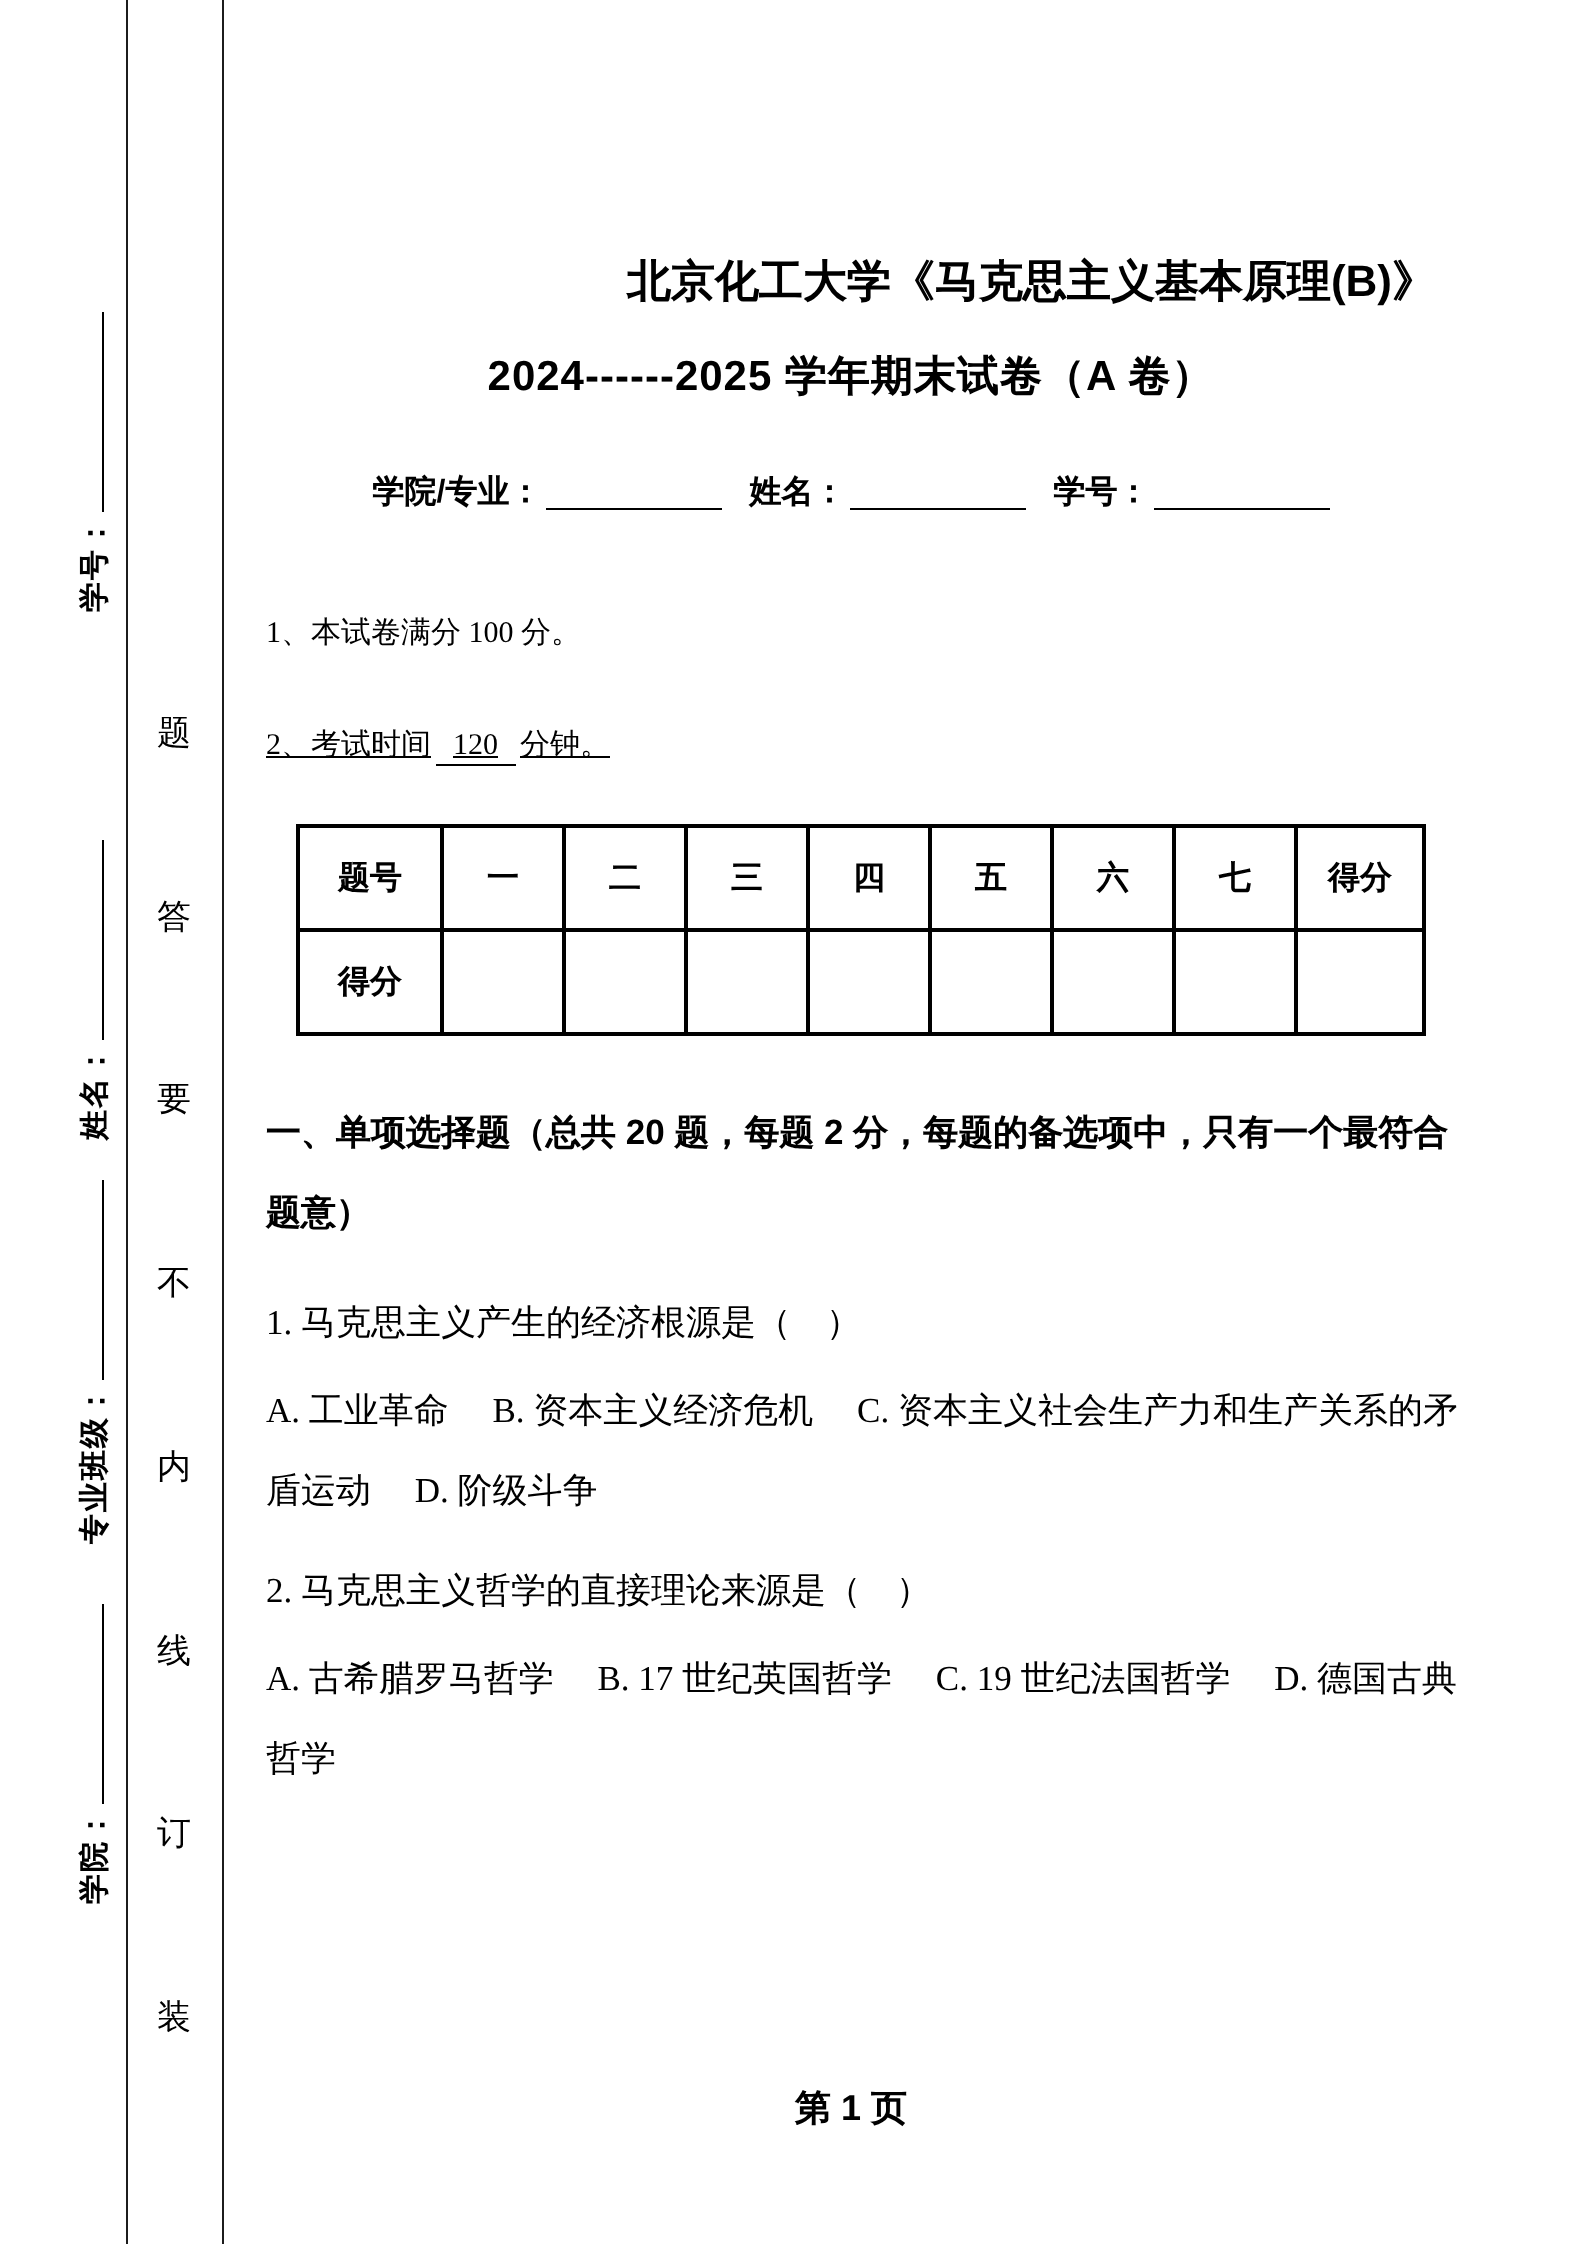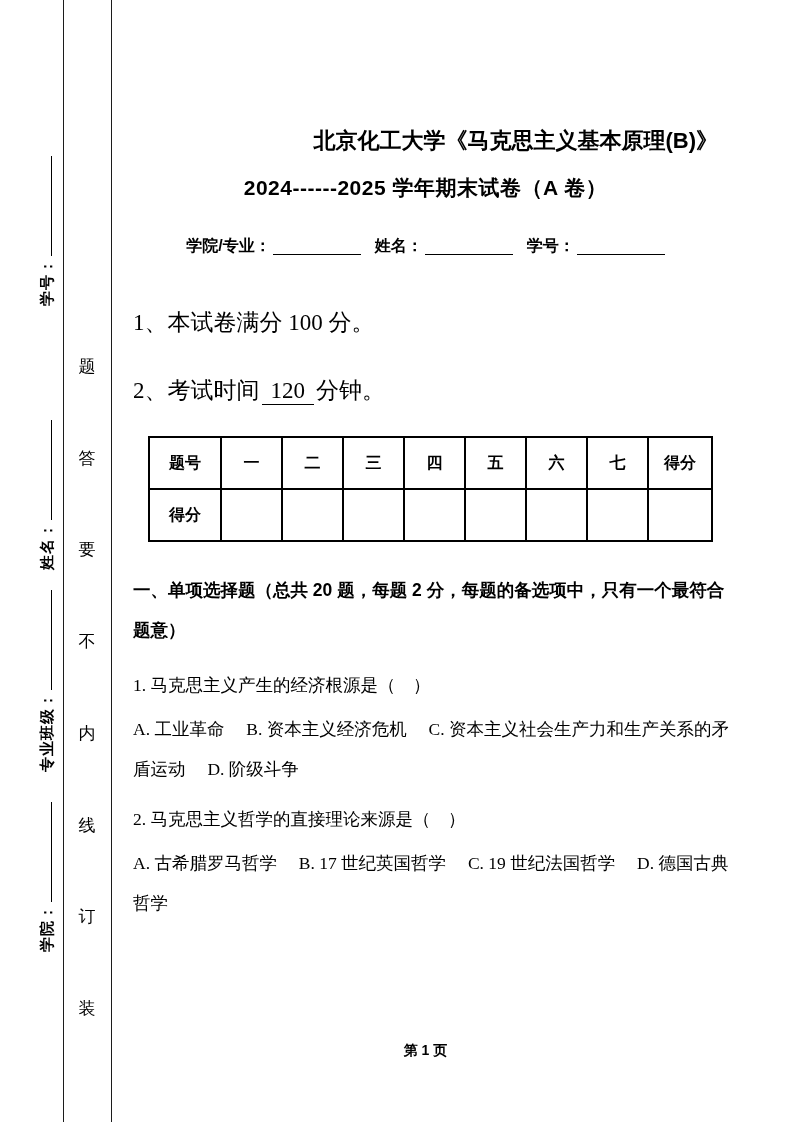--- a/index.html
+++ b/index.html
@@ -84,23 +84,23 @@
   .blank {
     display:inline-block;
     width:88px;
     height:17px;
     border-bottom:1.5px solid #000;
     margin:0 14px 0 2px;
   }
   .blank.last { margin-right:0; }
 
   .notice-h { margin-top:40px; font-size:17.5px; }
-  .notice-item { font-size:23px; }
+  .notice-item { font-size:15px; }
   .ni1 { margin-top:50px; }
-  .ni2 { margin-top:37px; }
+  .ni2 { margin-top:37px;text-decoration:underline; }
   .uline { border-bottom:1px solid #000; padding:0 9px 1px 9px; margin:0 2px; }
 
   .score-table {
     margin-top:30px;
     margin-left:15px;
     border-collapse:collapse;
     table-layout:fixed;
     width:563px;
   }
   .score-table td {
@@ -130,21 +130,21 @@
   .opts { margin-top:12px; width:600px; font-size:17.5px; line-height:2.3; }
 
   .footer {
     position:absolute;
     top:1042px;
     left:133px;
     width:585px;
     text-align:center;
     font-family:"Liberation Sans", sans-serif;
     font-weight:700;
-    font-size:14px;
+    font-size:18px;
   }
 </style>
 </head>
 <body>
 
 <div class="vline outer"></div>
 <div class="vline inner"></div>
 
 <div class="margin-label" style="top:306px">
   <span>学号：</span><span class="mline"></span>

